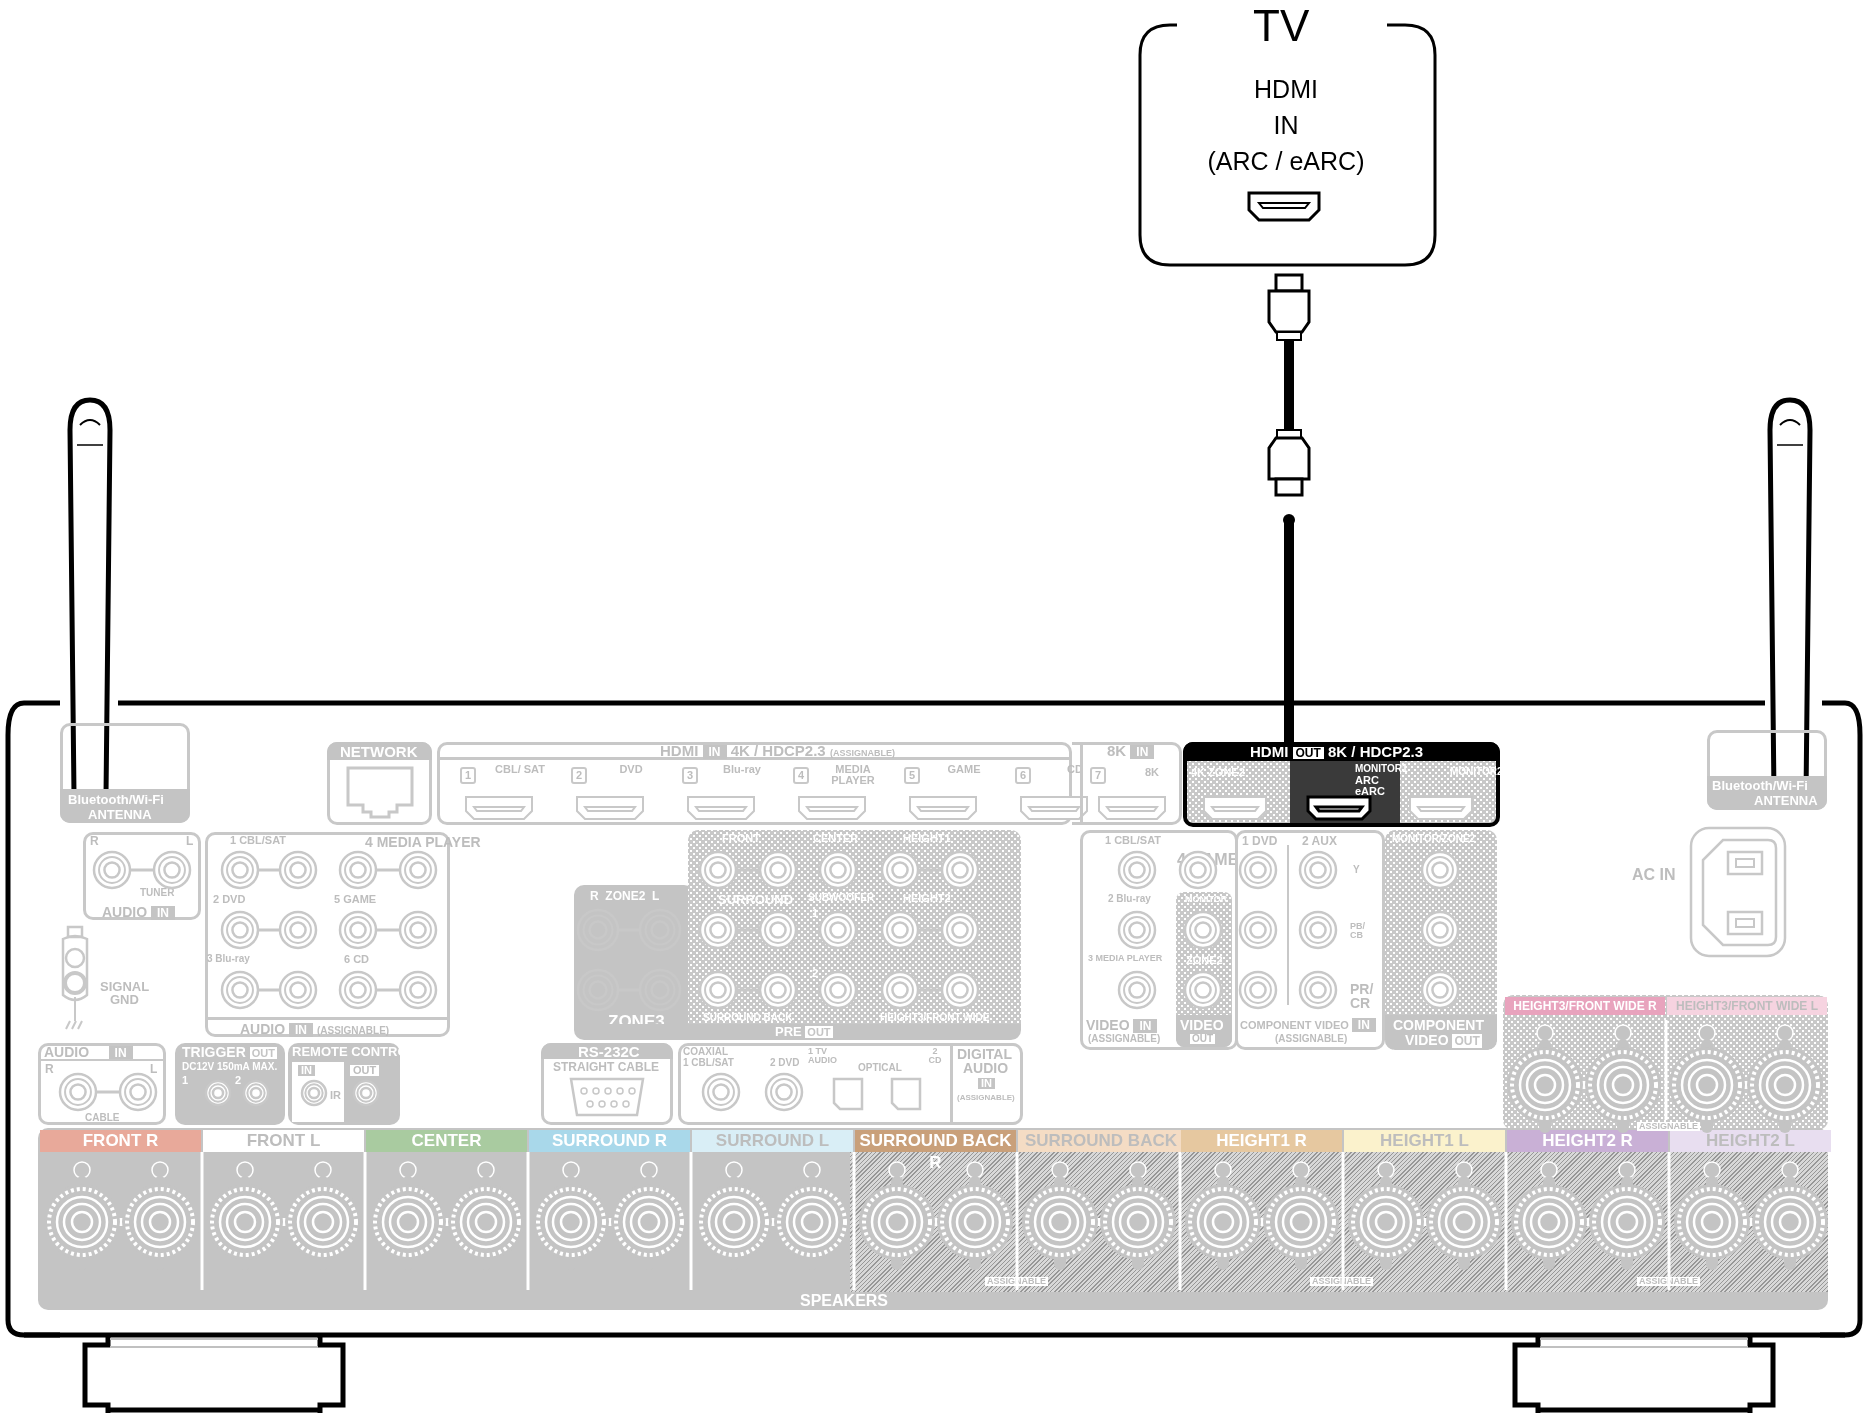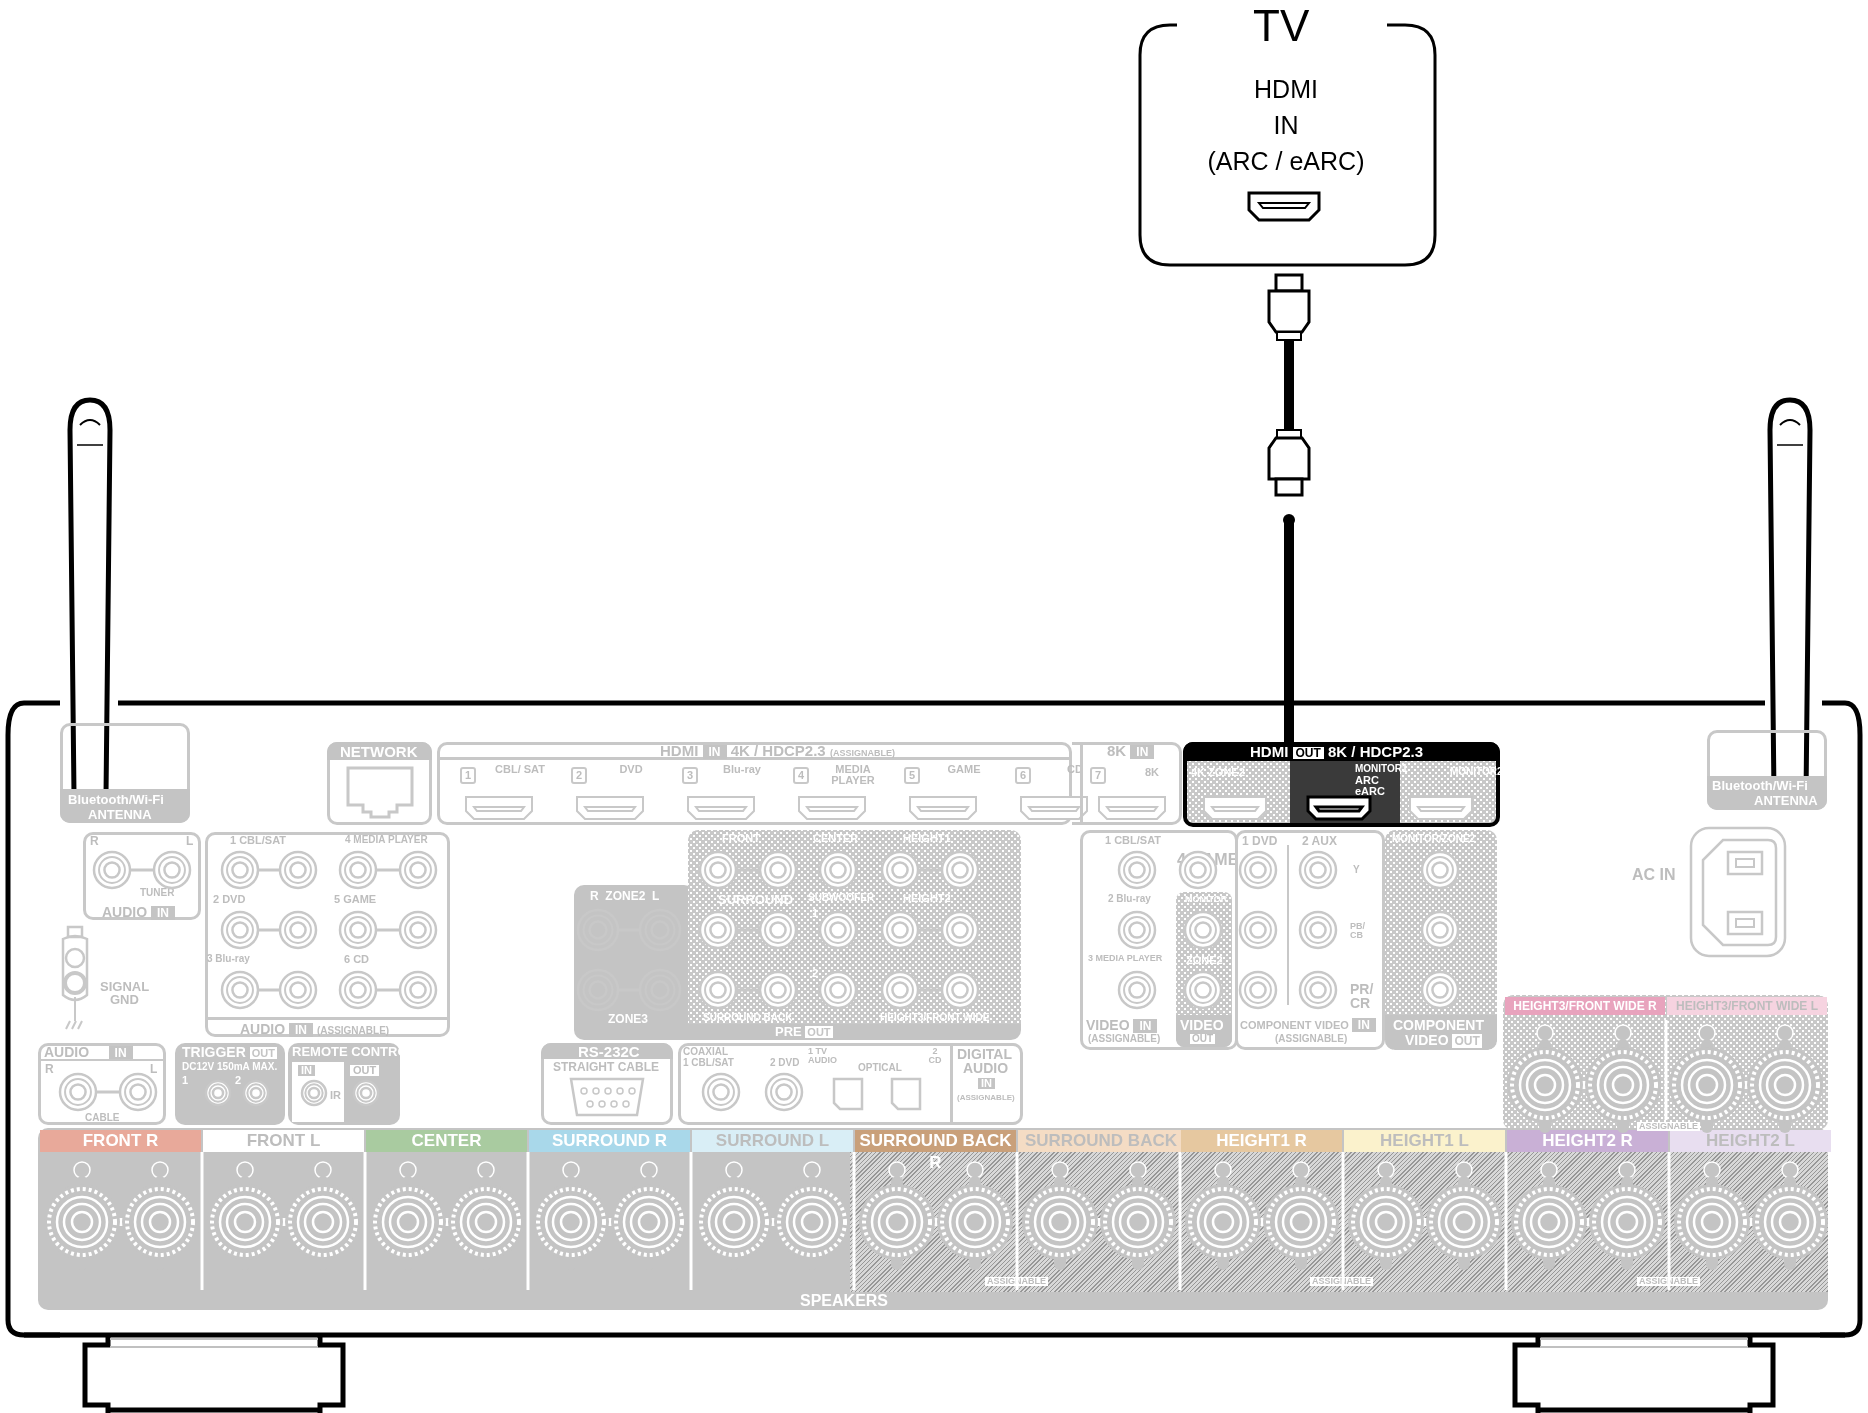--- a/index.html
+++ b/index.html
@@ -184,40 +184,40 @@
 <div class="panel" style="left:83px;top:832px;width:118px;height:88px"></div>
 <div class="lbl" style="left:90px;top:835px;font-size:12px">R</div>
 <div class="lbl" style="left:186px;top:835px;font-size:12px">L</div>
 <div class="lbl" style="left:140px;top:888px;font-size:10px">TUNER</div>
 <div class="lbl" style="left:102px;top:905px;font-size:14px"><span>AUDIO</span> <span class="box-tag">IN</span></div>
 
 <div class="panel" style="left:205px;top:832px;width:245px;height:205px"></div>
 <div class="lbl" style="left:230px;top:835px;font-size:11px">1 CBL/SAT</div>
 <div class="lbl" style="left:213px;top:894px;font-size:11px">2 DVD</div>
 <div class="lbl" style="left:207px;top:954px;font-size:10px">3 Blu-ray</div>
-<div class="lbl" style="left:345px;top:835px;font-size:10px">4 MEDIA PLAYER</div>
+<div class="lbl" style="left:365px;top:835px;font-size:14px">4 MEDIA PLAYER</div>
 <div class="lbl" style="left:334px;top:894px;font-size:11px">5 GAME</div>
 <div class="lbl" style="left:344px;top:954px;font-size:11px">6 CD</div>
 <div class="abs" style="left:205px;top:1017px;width:245px;height:3px;background:#c8c8c8"></div>
 <div class="lbl" style="left:240px;top:1022px;font-size:14px"><span>AUDIO</span> <span class="box-tag">IN</span> <span style="font-size:10px">(ASSIGNABLE)</span></div>
 
 <svg class="abs" style="left:55px;top:925px" width="40" height="110">
   <rect x="13" y="2" width="14" height="10" fill="none" stroke="#c8c8c8" stroke-width="2.5"></rect>
   <path d="M8 14 Q20 8 32 14 V70 Q20 80 8 70 Z" fill="none" stroke="#c8c8c8" stroke-width="2.5"></path>
   <circle cx="20" cy="33" r="9" fill="none" stroke="#c8c8c8" stroke-width="2.5"></circle>
   <circle cx="20" cy="58" r="10" fill="none" stroke="#c8c8c8" stroke-width="4"></circle>
   <line x1="20" y1="72" x2="20" y2="96" stroke="#c8c8c8" stroke-width="2"></line>
   <path d="M11 104 L15 96 M17 104 L21 96 M23 104 L27 96" stroke="#c8c8c8" stroke-width="2"></path>
 </svg>
 <div class="lbl" style="left:100px;top:980px;font-size:13px">SIGNAL</div>
 <div class="lbl" style="left:110px;top:993px;font-size:13px">GND</div>
 
 <div class="panel-fill" style="left:574px;top:885px;width:120px;height:150px"></div>
 <div class="lbl lbl-w" style="left:590px;top:890px;font-size:12px">R&nbsp;&nbsp;<span>ZONE2</span>&nbsp;&nbsp;L</div>
-<div class="lbl lbl-w" style="left:608px;top:1013px;font-size:12px">ZONE3</div>
+<div class="lbl lbl-w" style="left:608px;top:1013px;font-size:17px">ZONE3</div>
 
 <div class="abs dots" style="left:688px;top:830px;width:333px;height:205px;border-radius:10px"></div>
 <div class="panel-fill" style="left:574px;top:1024px;width:447px;height:16px;border-radius:0 0 10px 10px"></div>
 <div class="lbl lbl-w" style="left:775px;top:1025px;font-size:13px"><span>PRE</span> <span style="background:#fff;color:#c4c4c4;padding:0 2px;font-size:11px">OUT</span></div>
 <div class="lbl lbl-w" style="left:722px;top:833px;font-size:11px">FRONT</div>
 <div class="lbl lbl-w" style="left:813px;top:833px;font-size:11px">CENTER</div>
 <div class="lbl lbl-w" style="left:903px;top:833px;font-size:11px">HEIGHT1</div>
 <div class="lbl lbl-w" style="left:718px;top:893px;font-size:13px">SURROUND</div>
 <div class="lbl lbl-w" style="left:808px;top:893px;font-size:10px">SUBWOOFER</div>
 <div class="lbl lbl-w" style="left:903px;top:893px;font-size:11px">HEIGHT2</div>

